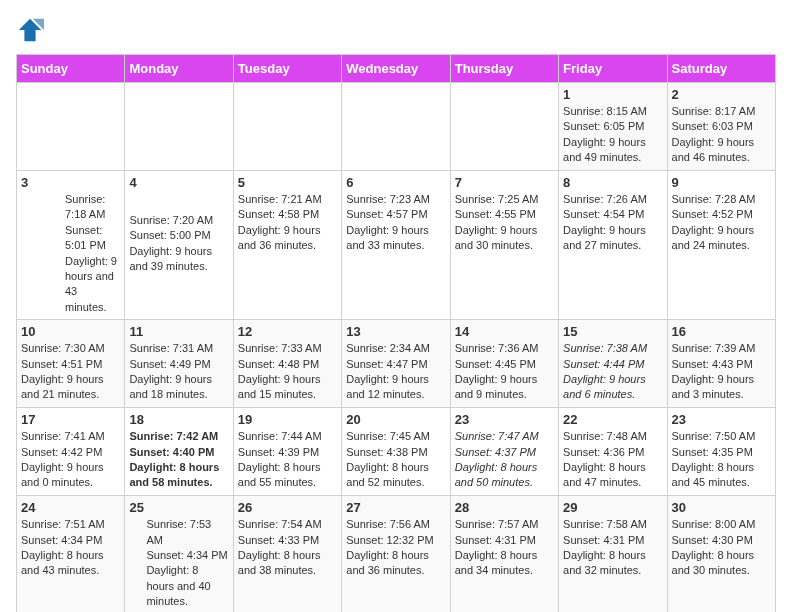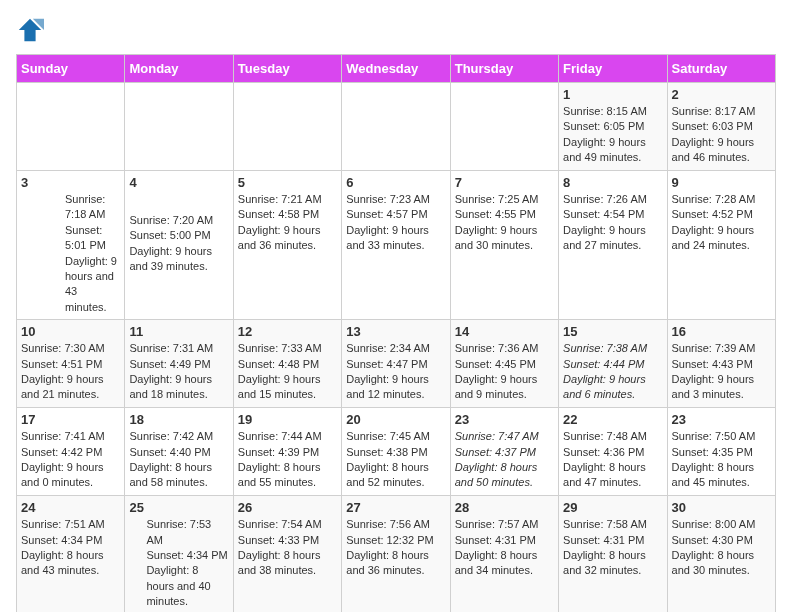--- a/index.html
+++ b/index.html
@@ -235,21 +235,21 @@
       </tr>
       <tr>
         <td>
           <span class="day-num">17</span>
           <div class="day-info" style="white-space: pre-line;">Sunrise: 7:41 AM
 Sunset: 4:42 PM
 Daylight: 9 hours and 0 minutes.</div>
         </td>
         <td>
           <span class="day-num">18</span>
-          <div class="day-info" style="white-space: pre-line;">Sunrise: 7:42 AM
+          <div class="day-info" style="white-space: pre-line; font-weight: bold;">Sunrise: 7:42 AM
 Sunset: 4:40 PM
 Daylight: 8 hours and 58 minutes.</div>
         </td>
         <td>
           <span class="day-num">19</span>
           <div class="day-info" style="white-space: pre-line;">Sunrise: 7:44 AM
 Sunset: 4:39 PM
 Daylight: 8 hours and 55 minutes.</div>
         </td>
         <td>

